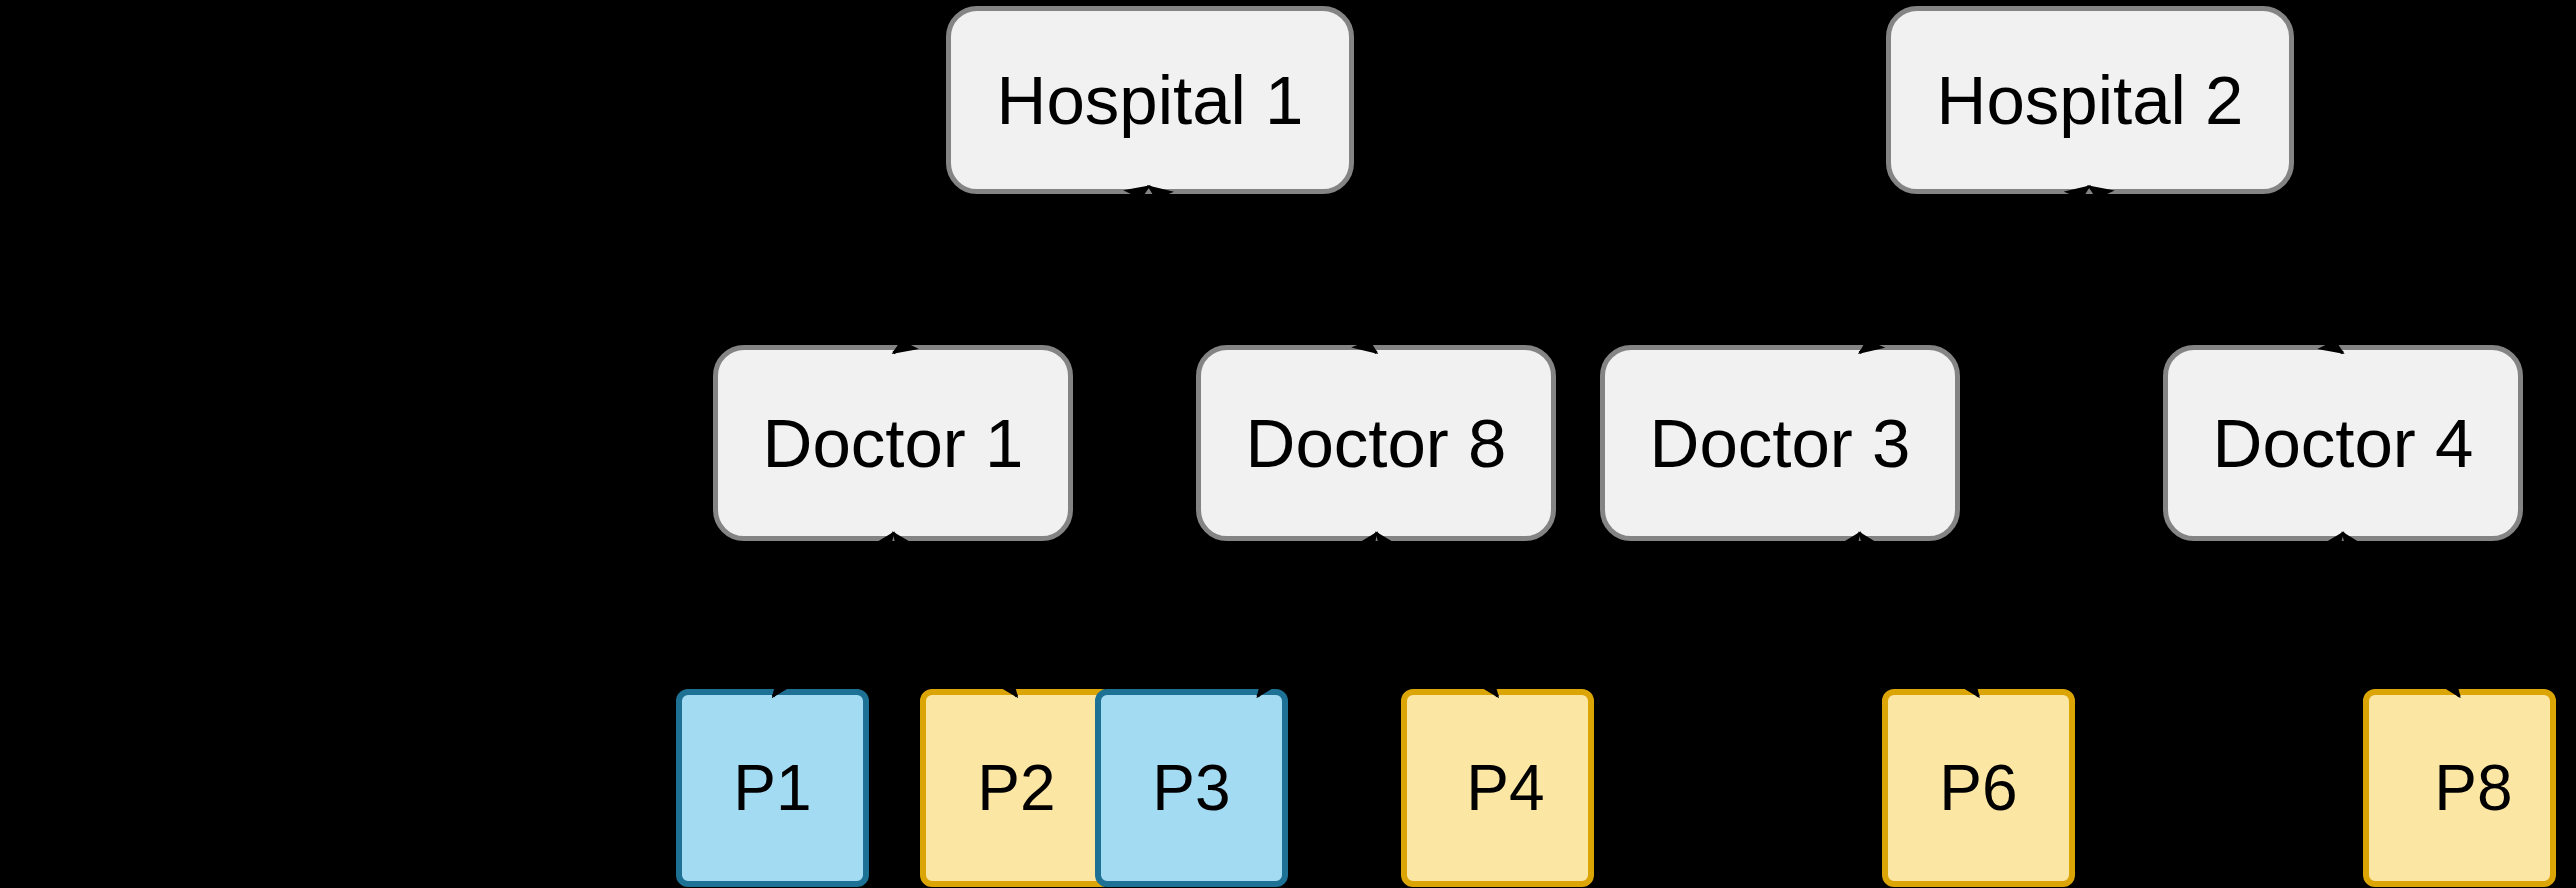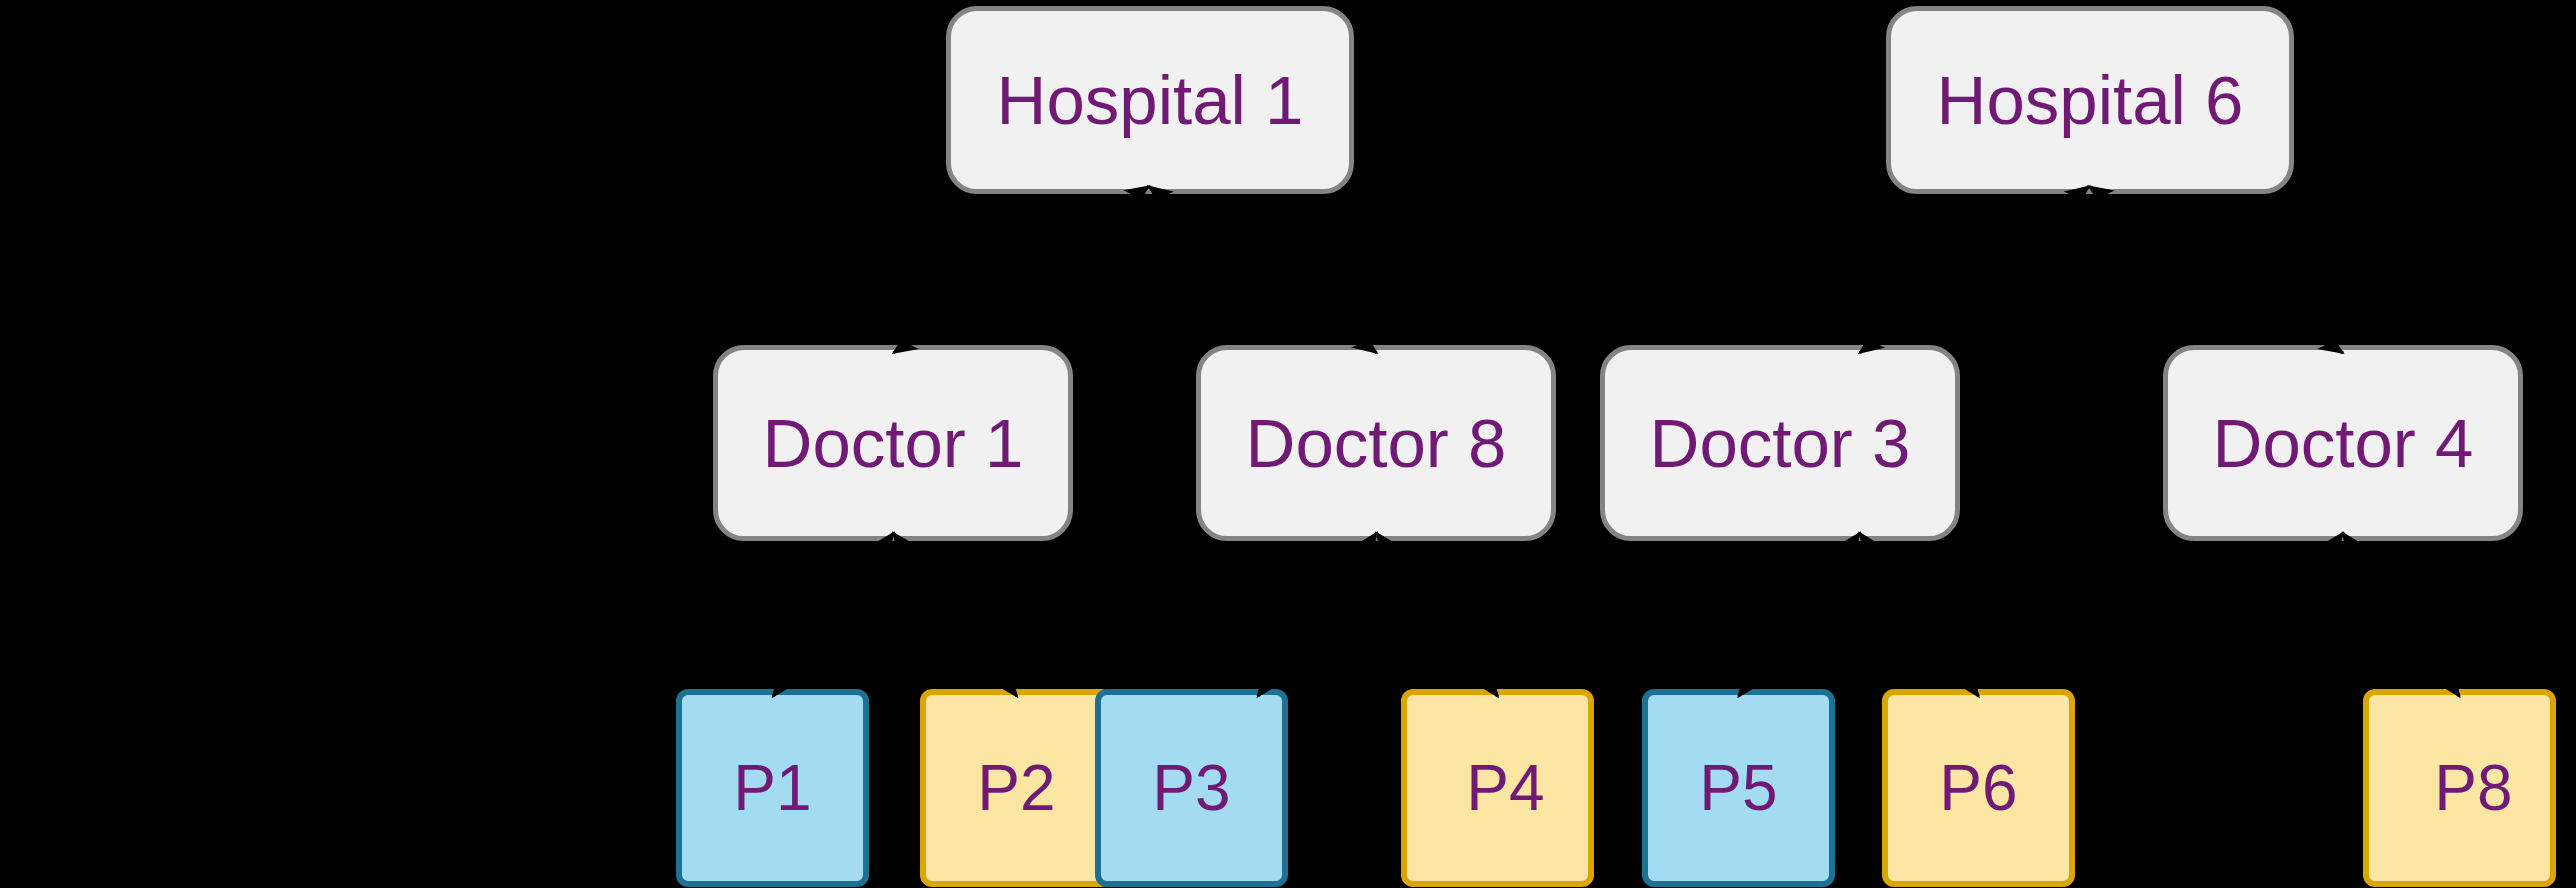--- a/index.html
+++ b/index.html
@@ -14,21 +14,21 @@
     background: #000000;
     overflow: hidden;
     font-family: "Liberation Sans", "DejaVu Sans", sans-serif;
   }
   .node {
     position: absolute;
     display: flex;
     align-items: center;
     justify-content: center;
     box-sizing: border-box;
-    color: #701a75;
+    color: #000000;
     text-align: center;
     z-index: 2;
   }
   .org {
     background: #f1f1f1;
     border: 5.4px solid #848484;
     border-radius: 31px;
     font-size: 69px;
   }
   .hospital { width: 408px; height: 188px; top: 6.1px; }
@@ -93,21 +93,21 @@
       <line x1="2425" y1="695" x2="2580" y2="908" marker-start="url(#ah)" marker-end="url(#ah)"></line>
       <line x1="3055" y1="695" x2="2894" y2="908" marker-start="url(#ah)" marker-end="url(#ah)"></line>
       <line x1="3055" y1="695" x2="3207" y2="908" marker-start="url(#ah)" marker-end="url(#ah)"></line>
     </g>
   </svg>
 
   <div class="node org hospital" id="hospital-1">
     <span>Hospital 1</span>
   </div>
   <div class="node org hospital" id="hospital-2">
-    <span>Hospital 6</span>
+    <span>Hospital 2</span>
   </div>
 
   <div class="node org doctor" id="doctor-1">
     <span>Doctor 1</span>
   </div>
   <div class="node org doctor" id="doctor-2">
     <span>Doctor 8</span>
   </div>
   <div class="node org doctor" id="doctor-3">
     <span>Doctor 3</span>
@@ -121,23 +121,20 @@
   </div>
   <div class="node patient yellow" id="p2">
     <span>P2</span>
   </div>
   <div class="node patient blue" id="p3">
     <span>P3</span>
   </div>
   <div class="node patient yellow" id="p4">
     <span>P4</span>
   </div>
-  <div class="node patient blue" id="p5">
-    <span>P5</span>
-  </div>
   <div class="node patient yellow" id="p6">
     <span>P6</span>
   </div>
   <div class="node patient yellow" id="p8">
     <span>P8</span>
   </div>
 
 </div>
 
 

